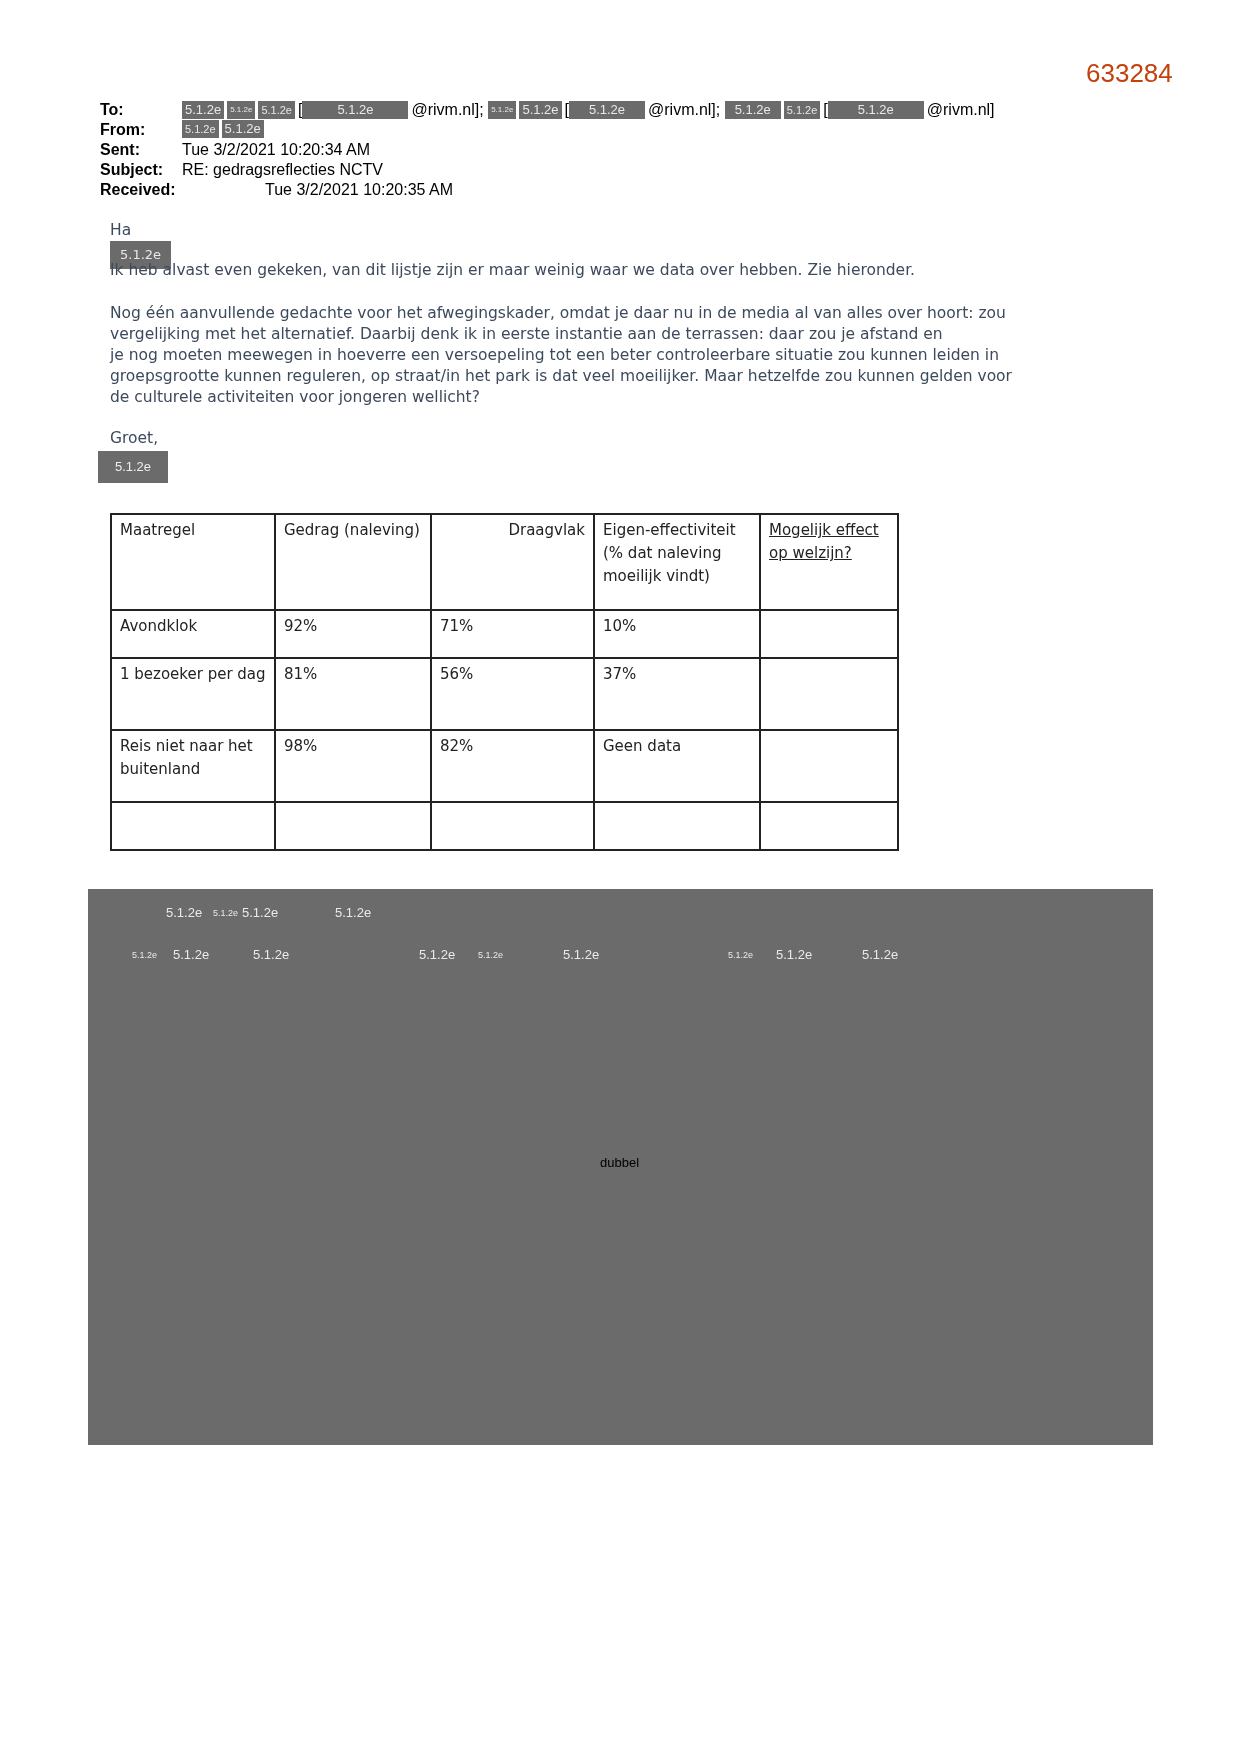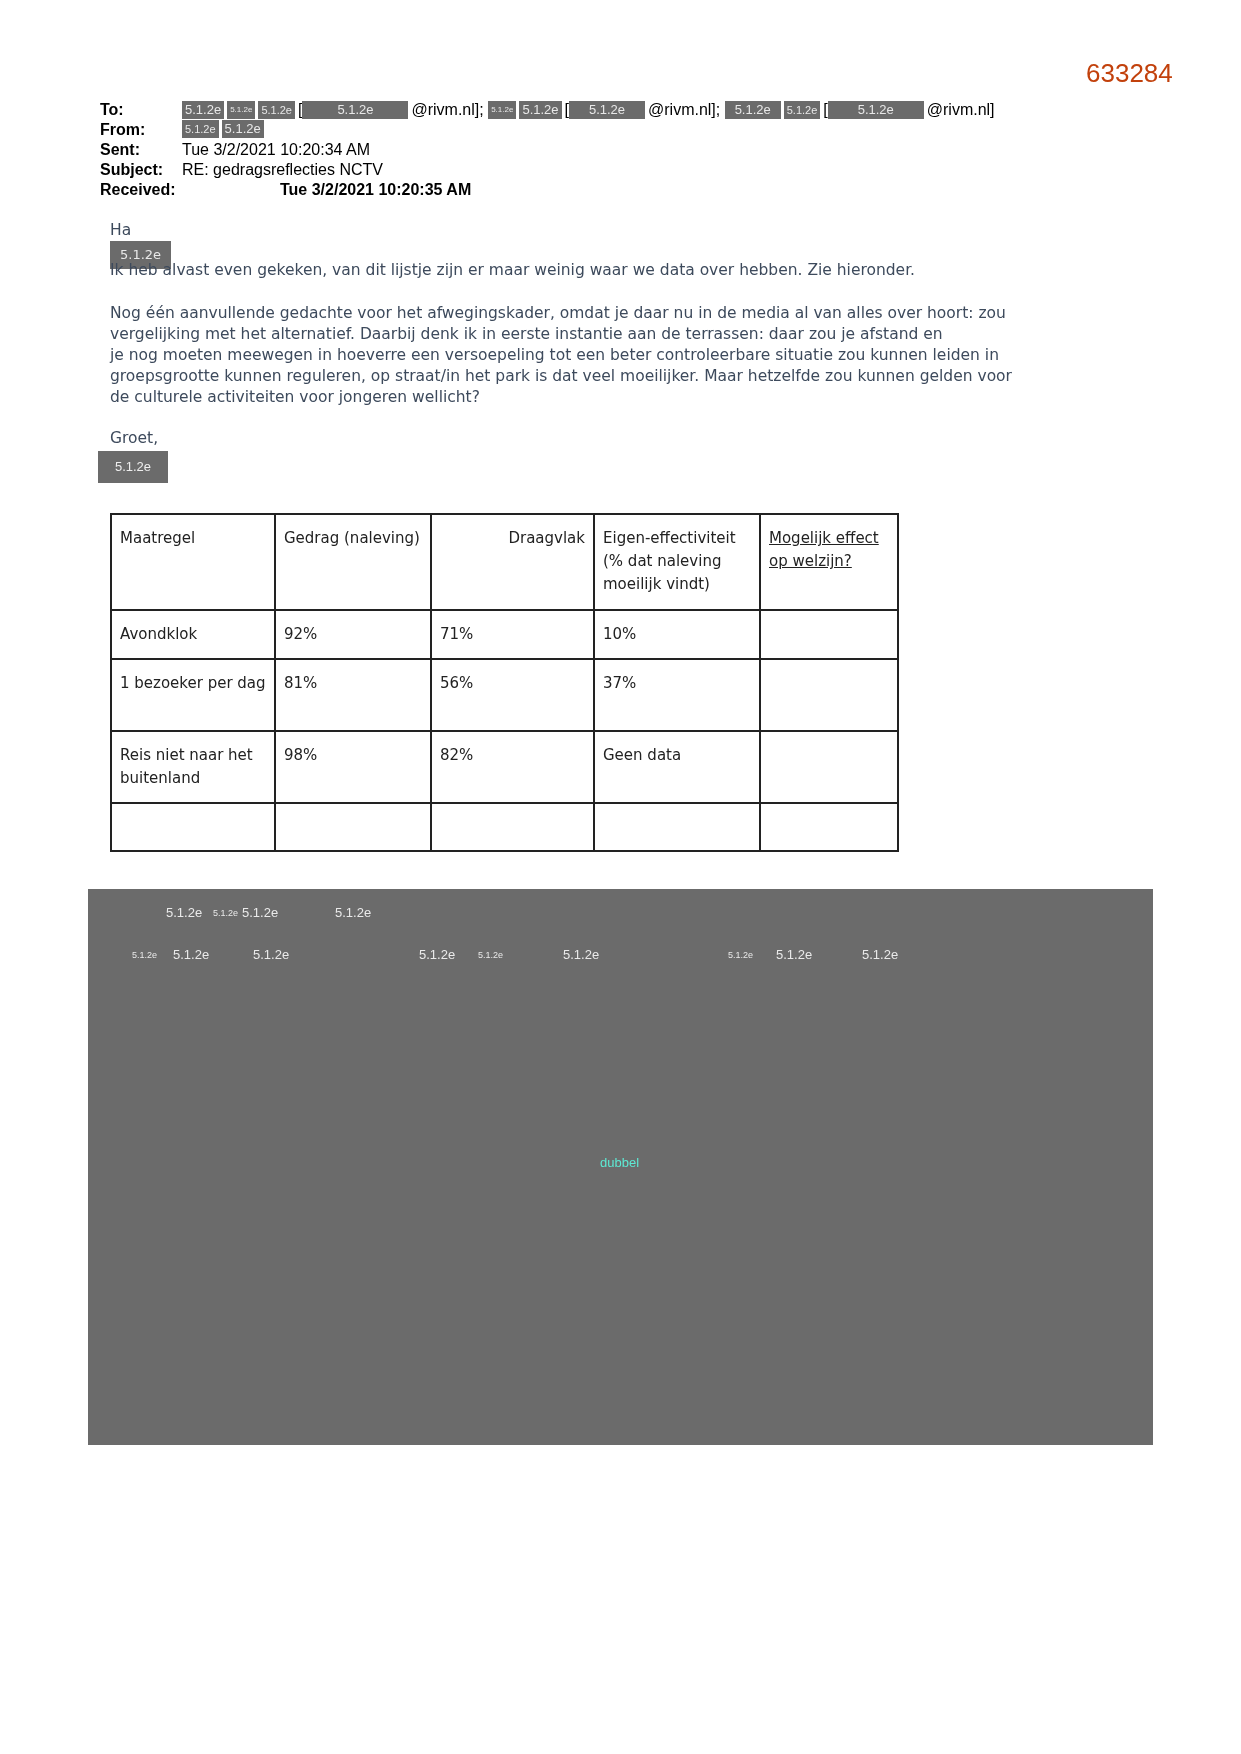--- a/index.html
+++ b/index.html
@@ -14,25 +14,25 @@
   .red.med { font-size:11px; }
   .bodytext { font-family:"DejaVu Sans", sans-serif; color:#3d4a5c; font-size:15.5px;flex-direction:column; }
   .greet { position:absolute; left:110px; top:219px; display:flex; align-items:flex-start; }
   .greet .red { font-size:13px; line-height:28px; padding:0 10px; }
   .para1 { position:absolute; left:110px; top:261px; white-space:nowrap; }
   .para2 { position:absolute; left:110px; top:303px; width:1030px; line-height:21px; }
   .para2 span { display:block; white-space:nowrap; }
   .sign { position:absolute; left:110px; top:429px; }
   .sigred { position:absolute; left:98px; top:451px; width:70px; height:32px; background:#6b6b6b; color:#eee; font-size:13px; line-height:32px; text-align:center; font-family:"Liberation Sans", sans-serif; }
   table.data { position:absolute; left:110px; top:513px; border-collapse:collapse; font-family:"DejaVu Sans", sans-serif; font-size:15px; color:#222; }
-  table.data td { border:2px solid #222; vertical-align:top; padding:12px 8px; line-height:23px; }
+  table.data td { border:2px solid #222; vertical-align:top; padding:4px 8px; line-height:23px; }
   .redblock { position:absolute; left:88px; top:889px; width:1065px; height:556px; background:#6b6b6b; }
   .rb-t { position:absolute; color:#eaeaea; font-size:13px; white-space:nowrap; }
   .rb-t.s { font-size:9px; }
-  .dubbel { position:absolute; left:512px; top:266px; color:#5eead4; font-size:13px;text-align:right; }
+  .dubbel { position:absolute; left:512px; top:266px; color:#000000; font-size:13px;text-align:right; }
 </style>
 </head>
 <body>
 
 <div class="docnum">633284</div>
 
 <div class="hdr">
   <div class="hdr-row" style="top:0;">
     <span class="hdr-label">To:</span>
     <span class="hdr-val">
@@ -64,21 +64,21 @@
   <div class="hdr-row" style="top:40px;">
     <span class="hdr-label">Sent:</span>
     <span class="hdr-val">Tue 3/2/2021 10:20:34 AM</span>
   </div>
   <div class="hdr-row" style="top:60px;">
     <span class="hdr-label">Subject:</span>
     <span class="hdr-val">RE: gedragsreflecties NCTV</span>
   </div>
   <div class="hdr-row" style="top:80px;">
     <span class="hdr-label">Received:</span>
-    <span class="hdr-val" style="left:180px;font-weight:bold;">Tue 3/2/2021 10:20:35 AM</span>
+    <span class="hdr-val" style="left:165px;">Tue 3/2/2021 10:20:35 AM</span>
   </div>
 </div>
 
 <div class="greet bodytext">
   <span style="line-height:22px;">Ha</span>
   <span class="red">5.1.2e</span>
 </div>
 
 <div class="para1 bodytext">Ik heb alvast even gekeken, van dit lijstje zijn er maar weinig waar we data over hebben. Zie hieronder.</div>
 

